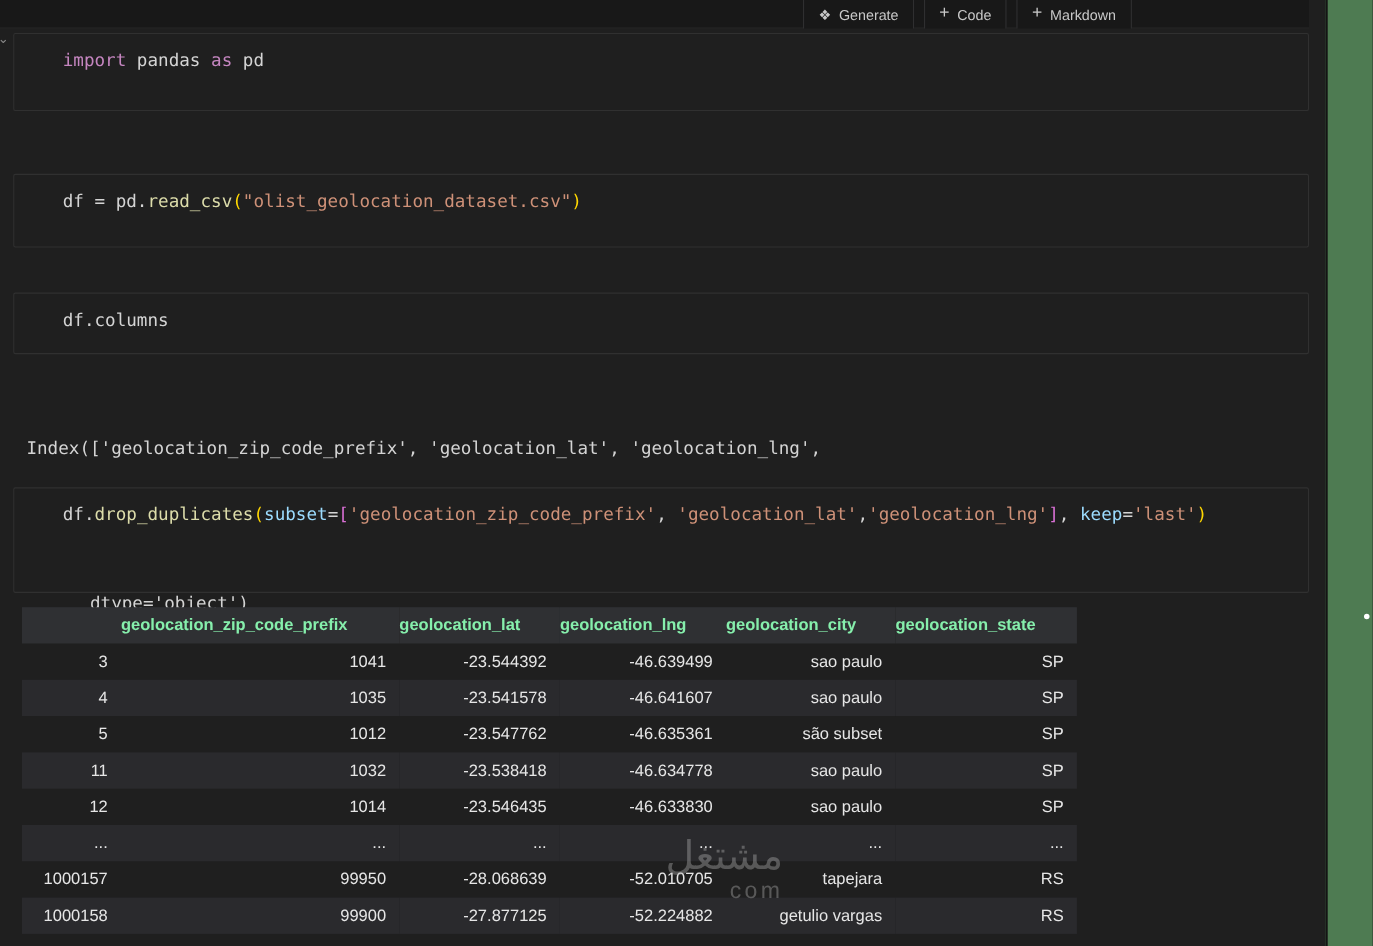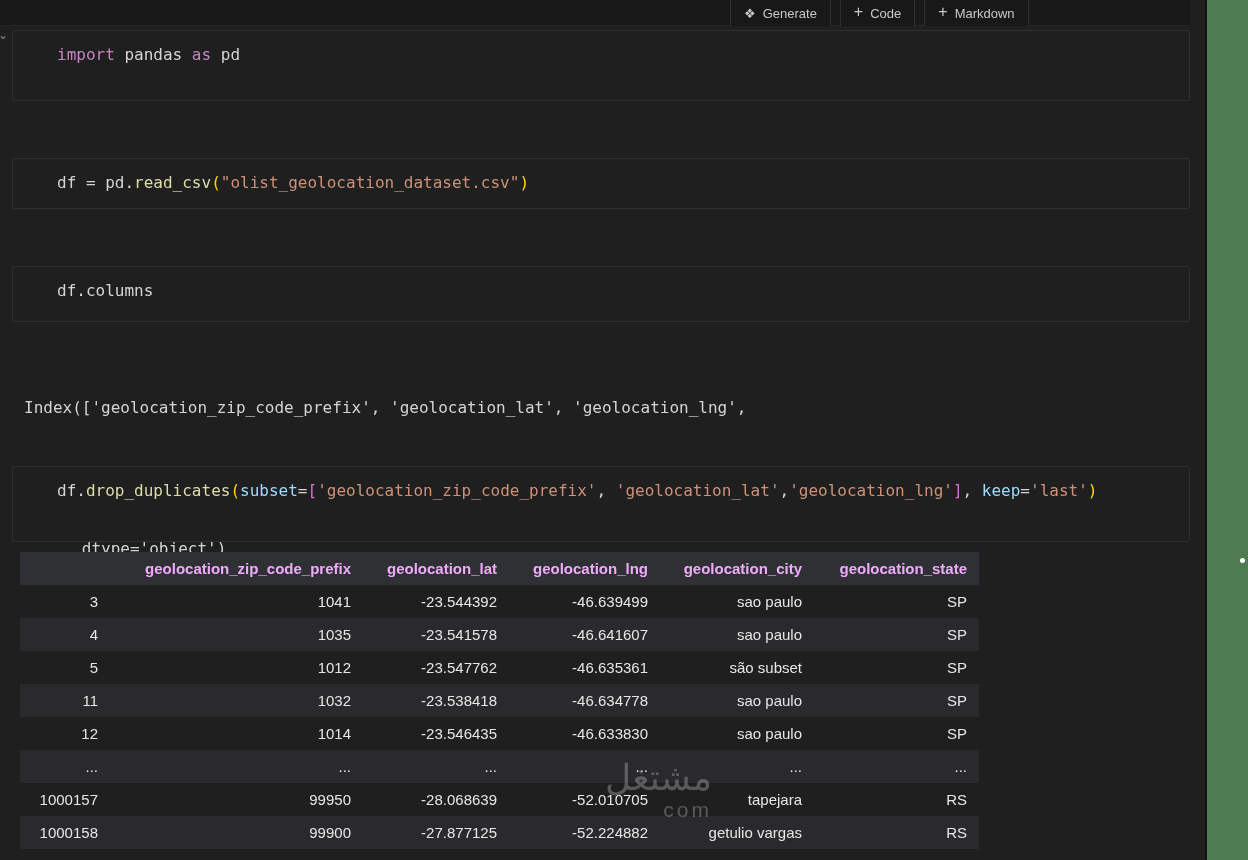--- a/index.html
+++ b/index.html
@@ -13,42 +13,42 @@
           border-left:1px solid #2f2f30;border-right:1px solid #2f2f30;cursor:pointer;white-space:nowrap}
   .tb-btn .ic{font-size:13px;color:#c8c8c8}
   .tb-btn .plus{font-size:16px;line-height:1;position:relative;top:-1px}
 
   
   .collapse-chevron{position:absolute;left:-2px;top:28px;font-size:12px;color:#8a8a8a;cursor:pointer}
 
   
   .cell{position:absolute;left:12px;width:1178px;background:#1f1f1f;border:1px solid #303030;border-radius:2px}
   .cell-c1{top:30px;height:71px}
-  .cell-c2{top:158px;height:51px}
+  .cell-c2{top:158px;height:67px}
   .cell-c3{top:266px;height:56px}
-  .cell-c4{top:466px;height:76px}
+  .cell-c4{top:443px;height:96px}
   .code{padding:13px 0 0 44px;font-family:"DejaVu Sans Mono","Liberation Mono",monospace;
         font-size:16px;line-height:21px;white-space:pre;cursor:text}
   .tk-kw{color:#c586c0}
   .tk-pl{color:#d4d4d4}
   .tk-fn{color:#dcdcaa}
   .tk-st{color:#ce9178}
   .tk-pm{color:#9cdcfe}
   .tk-op{color:#d4d4d4}
   .tk-br{color:#ffd700}
   .tk-br2{color:#da70d6}
 
   
   .out{position:absolute;left:24px;top:349px;font-family:"DejaVu Sans Mono","Liberation Mono",monospace;
        font-size:16px;line-height:23.5px;color:#d4d4d4;white-space:pre}
 
   
   .tbl{position:absolute;left:20px;top:552px;border-collapse:collapse;table-layout:fixed;
        font-size:15px;color:#e6e6e6}
-  .tbl th{font-weight:bold;color:#f0abfc;background:#2f3033;height:33px;text-align:right;padding:0 12px 0 0;white-space:nowrap}
+  .tbl th{font-weight:bold;color:#86efac;background:#2f3033;height:33px;text-align:left;padding:0 12px 0 0;white-space:nowrap}
   .tbl td{height:33px;text-align:right;padding:0 12px 0 0;white-space:nowrap}
   .tbl tr.stripe td{background:#2a2a2d}
 
   
   .watermark{position:absolute;left:532px;top:758px;width:180px;text-align:right;opacity:.38;color:#b5b5b5;pointer-events:none}
   .watermark .ar{font-size:36px;line-height:40px}
   .watermark .dom{font-size:21px;letter-spacing:3px}
 
   
   .scroll-gutter{position:absolute;left:1190px;top:0;width:15px;height:860px;background:#1f1f1f}

